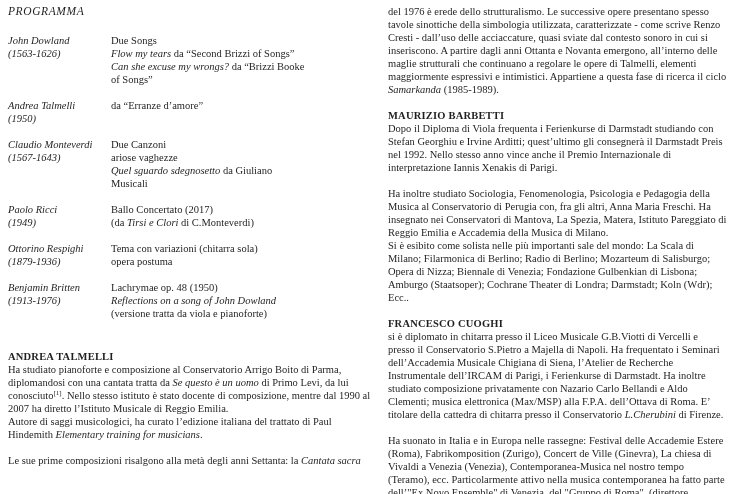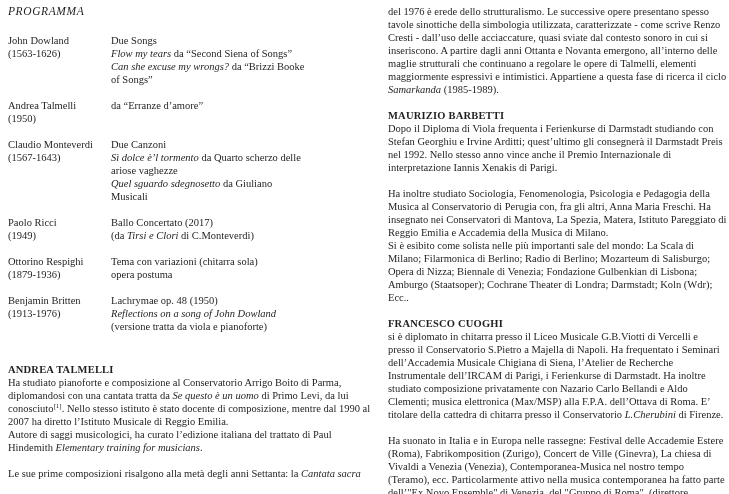--- a/index.html
+++ b/index.html
@@ -25,21 +25,21 @@
   .col.left  { width: 364px; flex-shrink: 0; }
   .col.right { width: 339px; flex-shrink: 0; }
 
   .prog-title {
     font-style: italic;
     font-size: 11.5px;
     letter-spacing: 0.6px;
     margin-bottom: 16px;
   }
   .prog-item { display: flex; margin-bottom: 13px; }
-  .composer-cell { width: 103px; flex-shrink: 0; }
+  .composer-cell { width: 103px; flex-shrink: 0; font-style: italic; }
   .work-cell { flex: 1; }
   .line { min-height: 13px; }
 
   .bio-heading {
     font-weight: bold;
     letter-spacing: 0.2px;
   }
   .para { margin: 0; }
   .para.gap { margin-top: 13px; }
   .bio-left { margin-top: 30px; }
@@ -56,21 +56,21 @@
   <div class="col left">
     <div class="prog-title">PROGRAMMA</div>
 
     <div class="prog-item">
       <div class="composer-cell">
         <div>John Dowland</div>
         <div>(1563-1626)</div>
       </div>
       <div class="work-cell">
           <div class="line"><span>Due Songs</span></div>
-          <div class="line"><i>Flow my tears</i><span> da “Second Siena of Songs”</span></div>
+          <div class="line"><i>Flow my tears</i><span> da “Second Brizzi of Songs”</span></div>
           <div class="line"><i>Can she excuse my wrongs?</i><span> da “Brizzi Booke</span></div>
           <div class="line"><span>of Songs”</span></div>
         </div>
     </div>
 
     <div class="prog-item">
       <div class="composer-cell">
         <div>Andrea Talmelli</div>
         <div>(1950)</div>
       </div>
@@ -79,21 +79,20 @@
         </div>
     </div>
 
     <div class="prog-item">
       <div class="composer-cell">
         <div>Claudio Monteverdi</div>
         <div>(1567-1643)</div>
       </div>
       <div class="work-cell">
           <div class="line"><span>Due Canzoni</span></div>
-          <div class="line"><i>Sì dolce è’l tormento</i><span> da Quarto scherzo delle</span></div>
           <div class="line"><span>ariose vaghezze</span></div>
           <div class="line"><i>Quel sguardo sdegnosetto</i><span> da Giuliano</span></div>
           <div class="line"><span>Musicali</span></div>
         </div>
     </div>
 
     <div class="prog-item">
       <div class="composer-cell">
         <div>Paolo Ricci</div>
         <div>(1949)</div>

